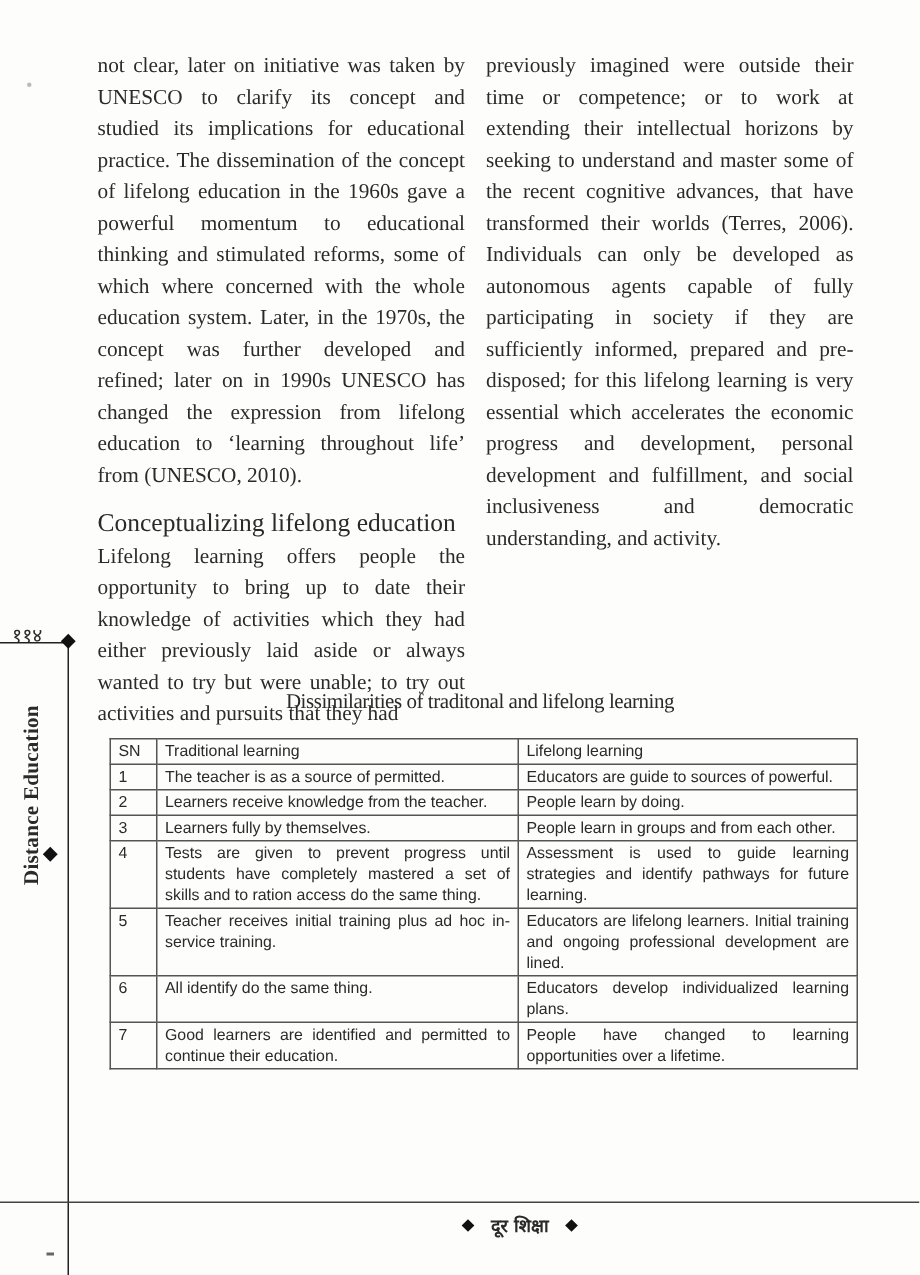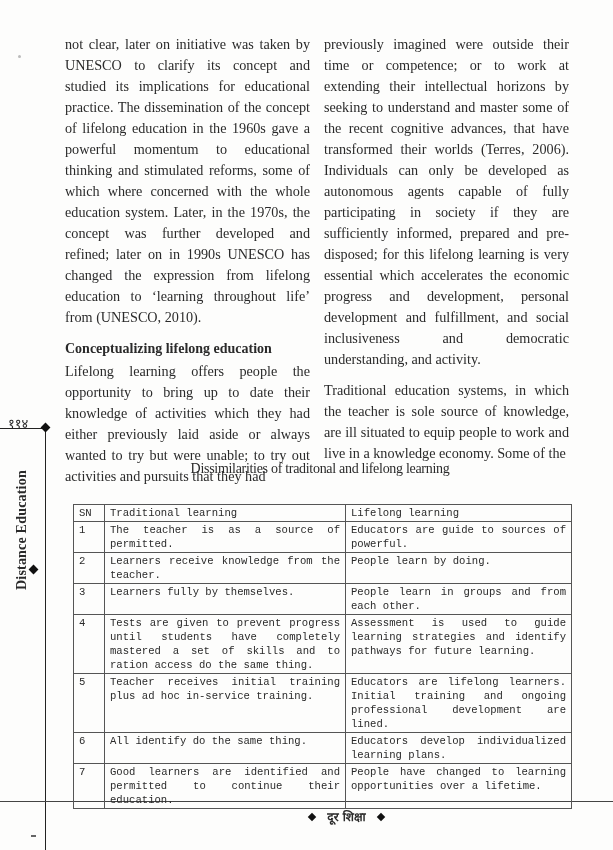--- a/index.html
+++ b/index.html
@@ -9,21 +9,21 @@
     font-family:"Liberation Serif", "DejaVu Serif", serif;
   }
   .col {
     position:absolute; top:34px; width:245px;
     font-size:14.2px; line-height:21px; text-align:justify;
   }
   .col p { margin:0; }
   #col-left { left:65px; }
   #col-right { left:324px; }
   .heading {
-    font-weight:bold; font-size:14px; margin-top:10px !important; margin-bottom:2px !important;
+    font-weight:normal; font-size:17px; margin-top:10px !important; margin-bottom:2px !important;
   }
   .para-gap { margin-top:10px !important; }
   .dot-mark { position:absolute; left:18px; top:55px; width:3px; height:3px; border-radius:50%; background:#bbb; }
   
   .margin-vline { position:absolute; left:45px; top:430px; width:1.2px; height:420px; background:#222; }
   .margin-hline-top { position:absolute; left:0; top:428px; width:46px; height:1.2px; background:#222; }
   .margin-hline-bot { position:absolute; left:0; top:801px; width:613px; height:1.2px; background:#444; }
   .margin-diamond { position:absolute; left:42px; top:424px; width:7px; height:7px; background:#111; transform:rotate(45deg); }
   .page-num { position:absolute; left:8px; top:414px; font-size:13px; font-family:Liberation Mono, monospace; }
   .side-title {
@@ -31,23 +31,23 @@
     font-weight:bold; font-size:14px; white-space:nowrap; letter-spacing:0.2px;
   }
   .side-diamond { position:absolute; left:30px; top:566px; width:7px; height:7px; background:#111; transform:rotate(45deg); }
   .dash-mark { position:absolute; left:31px; top:835px; width:5px; height:1.5px; background:#666; }
   
   .table-caption {
     position:absolute; left:60px; top:461px; width:520px; text-align:center;
     font-size:14px; letter-spacing:-0.3px;
   }
   table.cmp {
-    position:absolute; left:73px; top:504px; width:499px;
+    position:absolute; left:73px; top:492px; width:499px;
     border-collapse:collapse; font-size:10.6px; line-height:14px;
-    font-family:Liberation Mono, monospace; border:1.5px solid #444;
+    font-family:Liberation Sans, sans-serif; border:1.5px solid #444;
   }
   table.cmp td, table.cmp th {
     border:1.2px solid #555; padding:1px 5px 1px 5px; vertical-align:top; text-align:justify;
     font-weight:normal;
   }
   table.cmp th { text-align:left; }
   td.sn, th.sn { width:20px; }
   td.trad, th.trad { width:230px; }
   
   .footer { position:absolute; top:808px; left:0; width:613px; text-align:center; font-size:12px; font-family:"DejaVu Sans", sans-serif;padding-left:40px; }
@@ -60,21 +60,20 @@
 <div class="dot-mark"></div>
 
 <div class="col" id="col-left">
   <p>not clear, later on initiative was taken by UNESCO to clarify its concept and studied its implications for educational practice. The dissemination of the concept of lifelong education in the 1960s gave a powerful momentum to educational thinking and stimulated reforms, some of which where concerned with the whole education system. Later, in the 1970s, the concept was further developed and refined; later on in 1990s UNESCO has changed the expression from lifelong education to ‘learning throughout life’ from (UNESCO, 2010).</p>
   <p class="heading">Conceptualizing lifelong education</p>
   <p>Lifelong learning offers people the opportunity to bring up to date their knowledge of activities which they had either previously laid aside or always wanted to try but were unable; to try out activities and pursuits that they had</p>
 </div>
 
 <div class="col" id="col-right">
   <p>previously imagined were outside their time or competence; or to work at extending their intellectual horizons by seeking to understand and master some of the recent cognitive advances, that have transformed their worlds (Terres, 2006). Individuals can only be developed as autonomous agents capable of fully participating in society if they are sufficiently informed, prepared and pre-disposed; for this lifelong learning is very essential which accelerates the economic progress and development, personal development and fulfillment, and social inclusiveness and democratic understanding, and activity.</p>
-  <p class="para-gap">Traditional education systems, in which the teacher is sole source of knowledge, are ill situated to equip people to work and live in a knowledge economy. Some of the</p>
 </div>
 
 <div class="margin-hline-top"></div>
 <div class="margin-vline"></div>
 <div class="margin-diamond"></div>
 <div class="page-num">११४</div>
 <div class="side-title">Distance Education</div>
 <div class="side-diamond"></div>
 <div class="margin-hline-bot"></div>
 <div class="dash-mark"></div>

